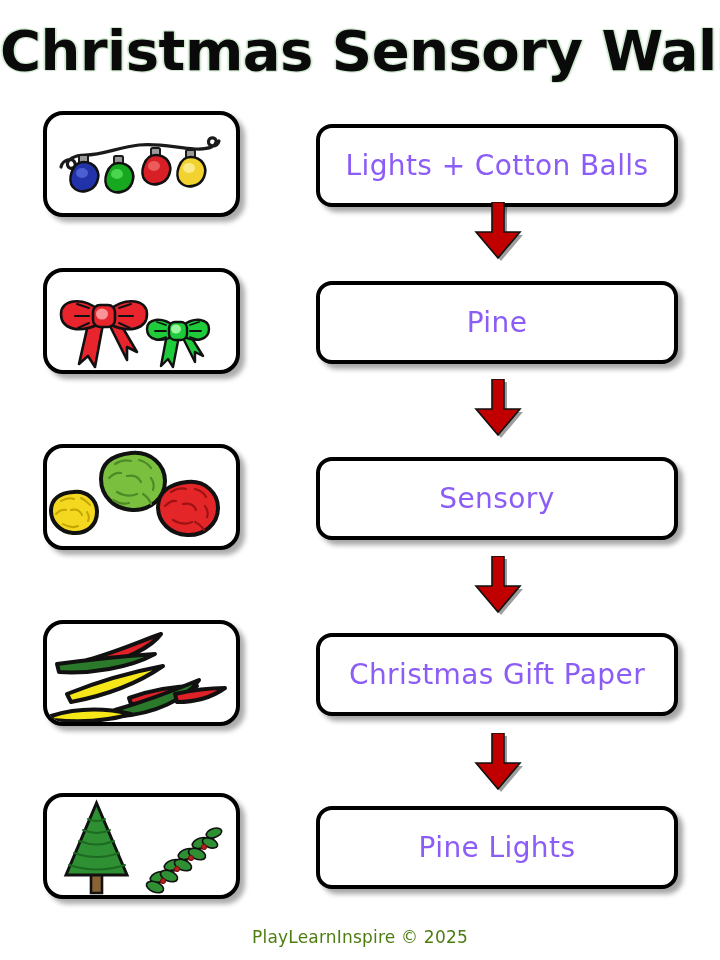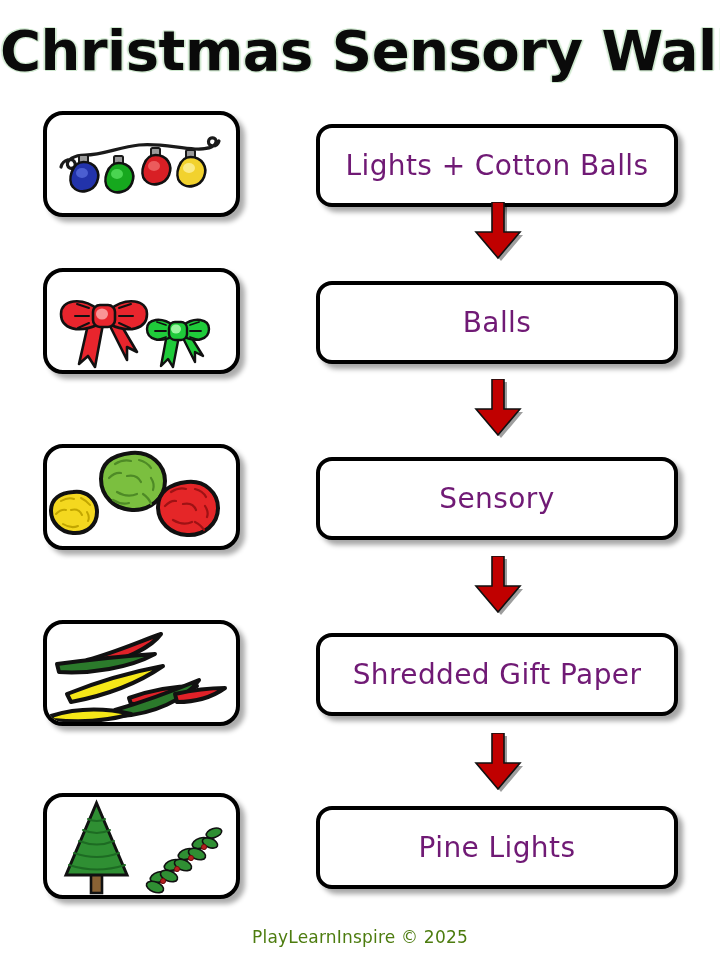--- a/index.html
+++ b/index.html
@@ -72,21 +72,21 @@
     box-shadow: 5px 5px 5px rgba(0,0,0,0.35);
     box-sizing: border-box;
     display: flex;
     align-items: center;
     justify-content: center;
   }
   .label-box .label-text {
     font-family: "DejaVu Sans", sans-serif;
     font-size: 28px;
     font-weight: 400;
-    color: #701a75;
+    color: #8b5cf6;
     letter-spacing: 0.4px;
     white-space: nowrap;
   }
 
   
   .arrow {
     position: absolute;
     left: 474px;
     width: 54px;
     height: 62px;
@@ -197,21 +197,21 @@
         <g stroke="#111" stroke-width="1.8" stroke-linecap="round" fill="none">
           <path d="M119 53 L110 50 M119 59 L108 59 M119 65 L110 68"></path>
           <path d="M143 53 L152 50 M143 59 L154 59 M143 65 L152 68"></path>
         </g>
         <ellipse cx="129" cy="57" rx="5" ry="4.5" fill="#b9ffb9" opacity="0.8"></ellipse>
       </svg>
     </span>
   </div>
 
   <div class="label-box">
-    <span class="label-text">Balls</span>
+    <span class="label-text">Pine</span>
   </div>
 </div>
 
 <div class="arrow" style="top:379px;">
   <svg width="54" height="62" viewBox="0 0 54 62">
     <g transform="translate(3,3)">
       <path d="M18 0 L30 0 L30 30 L46 30 L24 56 L2 30 L18 30 Z" fill="rgba(0,0,0,0.38)"></path>
     </g>
     <path d="M18 0 L30 0 L30 30 L46 30 L24 56 L2 30 L18 30 Z" fill="#c00000" stroke="#111111" stroke-width="1.6"></path>
   </svg>
@@ -283,21 +283,21 @@
 
           <path d="M128 70 C146 66 164 64 178 64 C164 74 146 78 130 78 Z" fill="#e02128"></path>
 
           <path d="M4 92 C30 84 58 84 84 90 C58 98 28 98 6 96 Z" fill="#f6e818"></path>
         </g>
       </svg>
     </span>
   </div>
 
   <div class="label-box">
-    <span class="label-text">Shredded Gift Paper</span>
+    <span class="label-text">Christmas Gift Paper</span>
   </div>
 </div>
 
 <div class="arrow" style="top:733px;">
   <svg width="54" height="62" viewBox="0 0 54 62">
     <g transform="translate(3,3)">
       <path d="M18 0 L30 0 L30 30 L46 30 L24 56 L2 30 L18 30 Z" fill="rgba(0,0,0,0.38)"></path>
     </g>
     <path d="M18 0 L30 0 L30 30 L46 30 L24 56 L2 30 L18 30 Z" fill="#c00000" stroke="#111111" stroke-width="1.6"></path>
   </svg>

